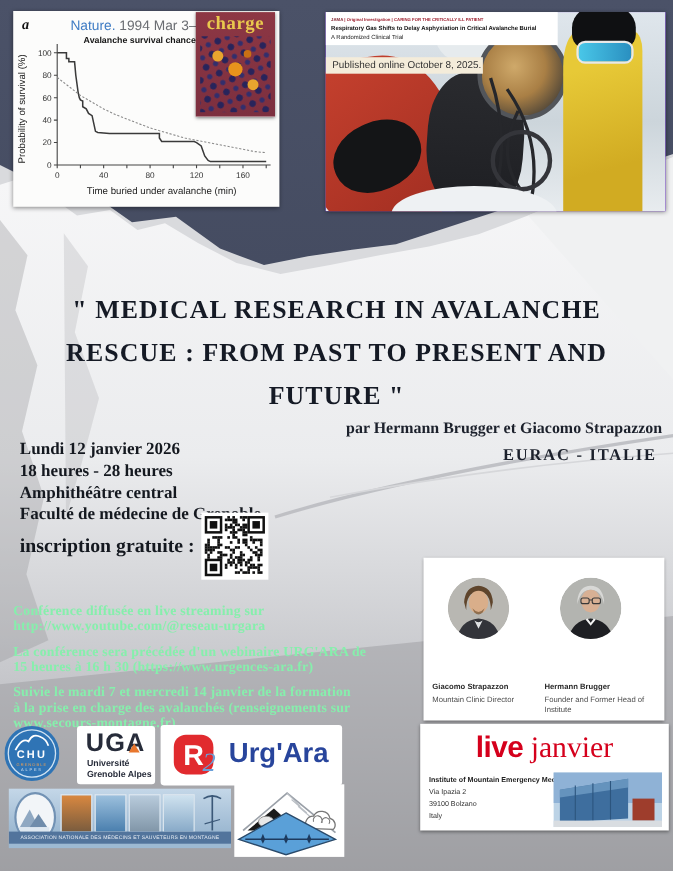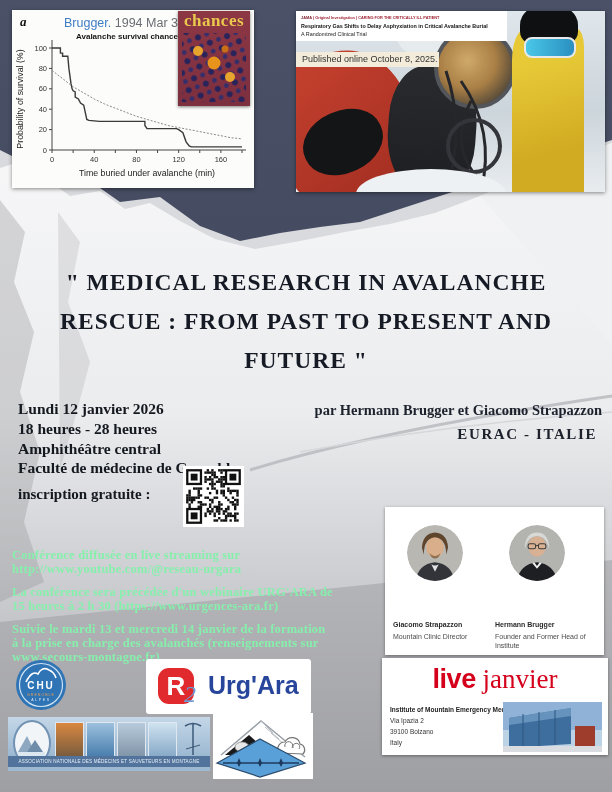--- a/index.html
+++ b/index.html
@@ -34,26 +34,26 @@
   .jama-head{position:absolute;left:0;top:0;width:201px;background:#fff;padding:4px 5px 4px 5px;z-index:3;}
   .jama-kicker{font-family:"Liberation Sans",sans-serif;font-size:3.9px;font-weight:bold;color:#a02433;white-space:nowrap;}
   .jama-title{font-family:"Liberation Sans",sans-serif;font-size:5.4px;font-weight:bold;color:#111;
     white-space:nowrap;margin-top:3px;}
   .jama-sub{font-family:"Liberation Sans",sans-serif;font-size:5.4px;color:#222;margin-top:2px;}
   .jama-pub{position:absolute;left:0;top:41px;width:143px;height:15px;background:#f4ecda;z-index:3;
     font-family:"Liberation Sans",sans-serif;font-size:9px;color:#333;padding:2px 0 0 6px;box-sizing:border-box;white-space:nowrap;}
   
   .main-title{left:26px;top:263px;width:560px;text-align:center;z-index:4;
     font-size:23.5px;font-weight:bold;color:#151a25;letter-spacing:1px;line-height:39px;white-space:pre-line;}
-  .byline{right:10px;top:382px;text-align:right;z-index:4;color:#1c212c;margin-top:20px;}
+  .byline{right:10px;top:382px;text-align:right;z-index:4;color:#1c212c;}
   .byline .l1{font-size:14.5px;font-weight:bold;}
   .byline .l2{font-size:15px;font-weight:bold;letter-spacing:1.6px;margin-top:7px;padding-right:5px;}
   .event-block{left:18px;top:399px;z-index:4;font-size:15.5px;font-weight:bold;color:#14181f;
     line-height:19.8px;white-space:pre-line;}
-  .registration{left:18px;top:486px;z-index:4;font-size:15px;font-weight:bold;color:#14181f;}
+  .registration{left:18px;top:486px;z-index:4;font-size:18px;font-weight:bold;color:#14181f;}
   .qr-box{left:183px;top:466px;width:61px;height:61px;background:#fff;z-index:4;padding:2px;box-sizing:border-box;}
   .info-block{left:12px;top:549px;width:386px;z-index:4;color:#86efac;font-weight:bold;
     font-size:12.5px;line-height:13.6px;letter-spacing:.2px;}
   .info-block p{margin:0 0 10px 0;white-space:pre-line;}
   
   .speakers-panel{left:385px;top:507px;width:219px;height:148px;background:#fff;z-index:4;
     box-shadow:0 1px 3px rgba(0,0,0,.4);font-family:"Liberation Sans",sans-serif;}
   .spk{position:absolute;width:96px;}
   .spk .photo{width:56px;height:56px;border-radius:50%;overflow:hidden;margin-left:14px;margin-top:18px;}
   .spk .nm{font-size:7px;font-weight:bold;color:#2b2b2b;margin-top:40px;}
@@ -62,21 +62,21 @@
   .eurac-panel{left:382px;top:658px;width:226px;height:97px;background:#fff;z-index:4;
     box-shadow:0 1px 3px rgba(0,0,0,.4);}
   .eurac-logo{position:absolute;left:0;top:6px;width:100%;text-align:center;white-space:nowrap;}
   .eurac-logo .w1{font-family:"Liberation Sans",sans-serif;font-weight:bold;font-size:27px;color:#d5001c;letter-spacing:-.5px;}
   .eurac-logo .w2{font-family:"Liberation Serif",serif;font-size:27px;color:#d5001c;}
   .eurac-addr{position:absolute;left:8px;top:46px;font-family:"Liberation Sans",sans-serif;
     font-size:6.5px;color:#333;line-height:11px;}
   .eurac-addr .b{font-weight:bold;color:#222;}
   .eurac-bld{position:absolute;left:121px;top:44px;width:99px;height:50px;overflow:hidden;}
   
-  .chu-logo{left:16px;top:660px;width:50px;height:50px;z-index:4;text-align:right;}
+  .chu-logo{left:4px;top:660px;width:50px;height:50px;z-index:4;text-align:right;}
   .uga-panel{left:70px;top:660px;width:71px;height:53px;background:#fff;border-radius:3px;z-index:4;
     font-family:"Liberation Sans",sans-serif;overflow:hidden;}
   .uga-acr{position:absolute;left:8px;top:2px;font-size:23px;font-weight:bold;color:#272c3a;letter-spacing:1px;}
   .uga-tri{position:absolute;left:47px;top:16px;width:0;height:0;border-left:5px solid transparent;
     border-right:5px solid transparent;border-bottom:8px solid #e8762d;}
   .uga-txt{position:absolute;left:9px;top:29px;font-size:8px;font-weight:bold;color:#272c3a;line-height:10px;white-space:pre-line;}
   .urgara-panel{left:146px;top:659px;width:165px;height:55px;background:#fff;border-radius:3px;z-index:4;overflow:hidden;}
   .urgara-icon{position:absolute;left:12px;top:9px;width:36px;height:36px;background:#e12a2e;border-radius:11px;
     font-family:"Liberation Sans",sans-serif;font-weight:bold;font-size:26px;color:#fff;text-align:center;line-height:36px;}
   .urgara-digit{position:absolute;left:38px;top:22px;font-family:"Liberation Serif",serif;font-style:italic;
@@ -149,37 +149,37 @@
         <text class="tick" x="82.22222222222223" y="152" text-anchor="middle">40</text>
         <text class="tick" x="124.44444444444444" y="152" text-anchor="middle">80</text>
         <text class="tick" x="166.66666666666666" y="152" text-anchor="middle">120</text>
         <text class="tick" x="208.88888888888889" y="152" text-anchor="middle">160</text>
         <polyline class="stepline" points="40.0,38.0 48.4,38.0 48.4,43.1 50.6,43.1 50.6,46.2 55.8,46.2 56.9,58.4 59.0,73.7 60.1,78.8 61.1,80.8 63.2,81.9 63.2,87.0 66.4,89.0 68.5,93.1 71.7,95.1 74.8,109.4 76.9,110.4 87.5,111.4 132.9,111.4 132.9,115.5 135.0,118.6 164.6,118.6 166.7,119.6 170.9,122.7 174.1,131.8 177.2,135.9 179.3,136.9 230.0,136.9"></polyline>
         <polyline class="smoothline" points="40.0,60.4 50.6,68.6 61.1,76.8 71.7,82.9 82.2,89.0 92.8,94.1 103.3,98.2 113.9,102.3 124.4,106.3 135.0,109.4 145.6,112.5 156.1,115.5 166.7,117.6 177.2,119.6 187.8,121.6 198.3,123.7 208.9,125.7 219.4,127.8 230.0,128.8"></polyline>
         <text class="axlabel" x="135" y="166" text-anchor="middle">Time buried under avalanche (min)</text>
         <text class="axlabel" transform="translate(11,89) rotate(-90)" text-anchor="middle">Probability of survival (%)</text>
       </svg>
     <div class="abs panel-a">a</div>
-    <div class="abs nature-src"><span class="j">Brugger.</span><span> 1994 Mar 3—</span></div>
+    <div class="abs nature-src"><span class="j">Nature.</span><span> 1994 Mar 3—</span></div>
     <div class="abs chart-sub">Avalanche survival chances</div>
     <div class="abs nature-cover">
       <svg width="72" height="95" viewBox="0 0 72 95">
         <defs>
           <pattern id="mol" width="13" height="13" patternUnits="userSpaceOnUse" patternTransform="rotate(24)">
             <circle cx="3" cy="3" r="3" fill="#23235c"></circle>
               <circle cx="9.5" cy="9.5" r="2.4" fill="#2e2e6e"></circle>
           </pattern>
         </defs>
         <rect x="4" y="22" width="64" height="69" fill="url(#mol)" opacity="0.95"></rect>
         <circle cx="36" cy="52" r="6.5" fill="#e8941c"></circle>
           <circle cx="20" cy="40" r="5" fill="#e8a52e"></circle>
         <circle cx="52" cy="66" r="5" fill="#e8a52e"></circle>
           <circle cx="47" cy="38" r="3.5" fill="#c96f15"></circle>
       </svg>
-      <div class="masthead">chances</div>
+      <div class="masthead">charge</div>
     </div>
   </div>
 
   <div class="abs jama-panel">
     <div class="jama-photo">
       <div class="ph" style="left:-18px;top:40px;width:135px;height:165px;background:linear-gradient(150deg,#c8422f,#9e2c20);transform:rotate(-8deg);"></div>
       <div class="ph" style="left:6px;top:100px;width:82px;height:62px;background:#141517;transform:rotate(-24deg);border-radius:48%;"></div>
       <div class="ph" style="left:92px;top:55px;width:88px;height:130px;background:linear-gradient(180deg,#2a2b2f,#1d1e22);transform:rotate(4deg);"></div>
       <div class="ph" style="left:100px;top:-6px;width:62px;height:52px;background:#e6ebee;border-radius:45%;"></div>
       <div class="ph" style="left:108px;top:2px;width:34px;height:26px;background:#79b2b4;border-radius:50%;"></div>
@@ -389,22 +389,22 @@
         <rect x="0.5" y="17.5" width="7" height="7" fill="#111"></rect>
         <rect x="1.5" y="18.5" width="5" height="5" fill="#fff"></rect>
         <rect x="2.5" y="19.5" width="3" height="3" fill="#111"></rect>
       </svg>
   </div>
 
   <div class="abs info-block">
     <p>Conférence diffusée en live streaming sur
 http://www.youtube.com/@reseau-urgara</p>
     <p>La conférence sera précédée d'un webinaire URG'ARA de
-15 heures à 2 h 30  (https://www.urgences-ara.fr)</p>
-    <p> Suivie le mardi 13 et mercredi 14 janvier de la formation
+15 heures à 16 h 30  (https://www.urgences-ara.fr)</p>
+    <p> Suivie le mardi 7 et mercredi 14 janvier de la formation
 à la prise en charge des avalanchés (renseignements sur
 www.secours-montagne.fr)</p>
   </div>
 
   <div class="abs speakers-panel">
     <div class="spk" style="left:8px;top:0;">
       <div class="photo">
         <svg width="56" height="56" viewBox="0 0 60 60">
           <circle cx="30" cy="30" r="30" fill="#b8b7b2"></circle>
           <path d="M16,24 Q17,9 30,8 Q43,9 44,24 L42,32 Q42,14 30,14 Q18,14 18,32 Z" fill="#5f452c"></path>
@@ -462,20 +462,26 @@
     <svg width="50" height="50" viewBox="0 0 50 50">
       <circle cx="25" cy="25" r="25" fill="#2f74b5"></circle>
       <circle cx="25" cy="25" r="21.5" fill="none" stroke="#cfe2f2" stroke-width="1.2"></circle>
       <path d="M10,22 Q16,10 22,14 Q26,6 33,10 Q38,12 40,18" stroke="#ffffff" stroke-width="1.6" fill="none"></path>
       <text x="25" y="29" text-anchor="middle" font-family="Liberation Sans,sans-serif" font-weight="bold" font-size="10" letter-spacing="2" fill="#ffffff" id="chu-acr">CHU</text>
       <text x="25" y="36" text-anchor="middle" font-family="Liberation Sans,sans-serif" font-size="3.6" letter-spacing="1" fill="#f0a050" id="chu-sub1">GRENOBLE</text>
       <text x="25" y="41" text-anchor="middle" font-family="Liberation Sans,sans-serif" font-size="3.6" letter-spacing="1.6" fill="#dfeaf4" id="chu-sub2">ALPES</text>
     </svg>
   </div>
 
+  <div class="abs uga-panel">
+    <div class="uga-acr">UGA</div>
+    <div class="uga-tri"></div>
+    <div class="uga-txt">Université
+Grenoble Alpes</div>
+  </div>
 
   <div class="abs urgara-panel">
     <div class="urgara-icon">R</div>
     <div class="urgara-digit">2</div>
     <div class="urgara-word">Urg'Ara</div>
   </div>
 
   <div class="abs anmsm-banner">
     <div class="anmsm-emblem">
       <svg width="30" height="38" viewBox="0 0 30 38">

